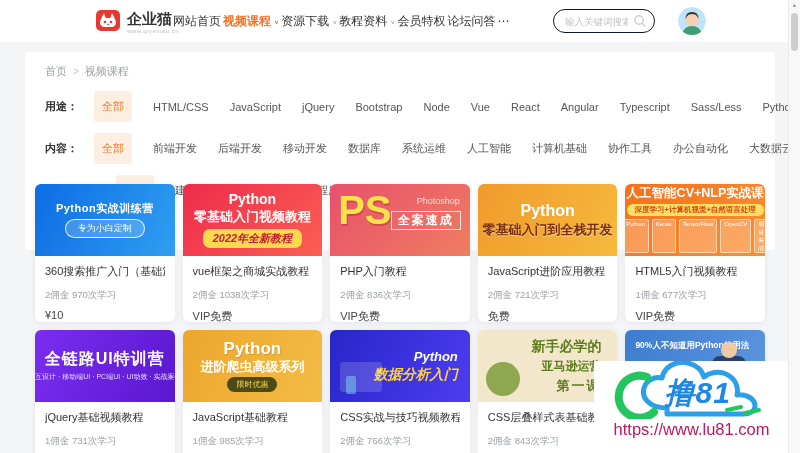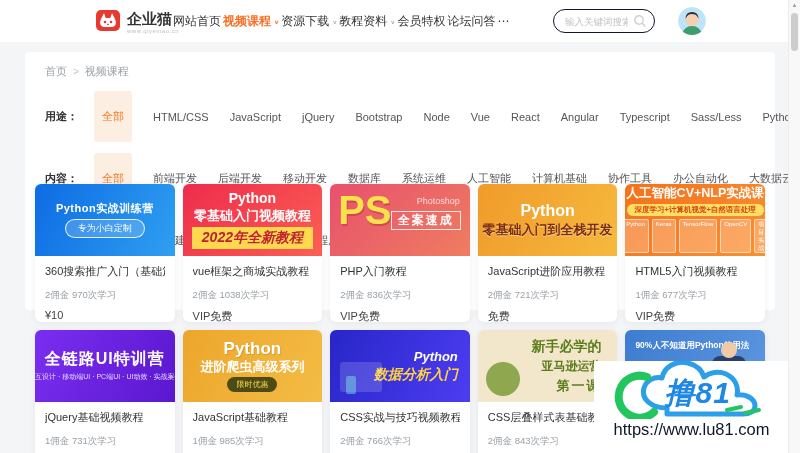--- a/index.html
+++ b/index.html
@@ -28,21 +28,21 @@
   
   .panel{position:absolute;top:52px;left:25px;width:750px;box-sizing:border-box;background:#fff;
          border-radius:4px;padding:12px 20px 10px;}
   .breadcrumb{font-size:11px;color:#9aa0a6;margin-bottom:12px;display:flex;gap:6px;align-items:center;}
   .bc-item{cursor:pointer;}
   .bc-sep{color:#c0c4c9;font-size:10px;}
   .filter-row{display:flex;align-items:center;margin-bottom:11px;}
   .filter-label{font-size:11px;color:#333;font-weight:bold;margin-right:16px;white-space:nowrap;}
   .filter-opts{display:flex;column-gap:21px;align-items:center;}
   .filter-opt{font-size:11px;color:#555;cursor:pointer;white-space:nowrap;}
-  .filter-opt.active{color:#f57a23;background:#fdeee2;padding:18px 8px;border-radius:3px;}
+  .filter-opt.active{color:#f57a23;background:#fdeee2;padding:8px 8px;border-radius:3px;}
   .sort-row{display:flex;align-items:center;gap:25px;margin-top:12px;}
   .sort-tab{font-size:11px;color:#666;cursor:pointer;}
   .sort-tab.active{background:#40454d;color:#fff;padding:4px 13px;border-radius:14px;font-size:10.5px;}
   
   .cards{position:absolute;top:184px;left:25px;width:750px;box-sizing:border-box;padding:0 10px;
          display:grid;grid-template-columns:repeat(5,1fr);gap:8px;}
   .card{background:#fff;border-radius:6px;box-shadow:0 1px 6px rgba(30,30,60,.07);overflow:hidden;
         height:138px;min-width:0;cursor:pointer;}
   .banner{height:72px;position:relative;overflow:hidden;display:flex;flex-direction:column;
           align-items:center;justify-content:center;gap:4px;box-sizing:border-box;padding:4px;}
@@ -56,22 +56,22 @@
   .card-body{padding:8px 10px 0;}
   .card-title{font-size:11px;color:#333;line-height:14px;white-space:nowrap;overflow:hidden;}
   .card-meta{margin-top:11px;font-size:9.5px;color:#9aa0a6;}
   .card-price{margin-top:7px;font-size:11px;color:#444;}
   
   .b-blue{background:linear-gradient(115deg,#0d6ce4,#2f9ff1);}
   .b-blue .bn-title{font-size:11px;letter-spacing:.5px;}
   .b-blue .bn-badge{border:1px solid rgba(255,255,255,.85);background:rgba(255,255,255,.18);
       color:#fff;padding:2px 12px;border-radius:10px;font-size:9px;}
   .b-red{background:linear-gradient(135deg,#ee2c4c,#fb5f53);}
-  .b-red .bn-badge{background:#ffd94d;color:#c01f35;padding:2px 10px;border-radius:0;
-      font-size:14px;font-weight:bold;font-style:italic;}
+  .b-red .bn-badge{background:#ffd94d;color:#c01f35;padding:2px 10px;border-radius:7px;
+      font-size:11px;font-weight:bold;font-style:italic;}
   .b-ps{background:linear-gradient(135deg,#e8506d,#ef7d60);}
   .b-ps .bn-big{position:absolute;left:8px;top:6px;font-size:40px;font-weight:bold;color:#f7e24b;
       line-height:1;text-shadow:1px 2px 0 rgba(160,30,40,.35);}
   .b-ps .bn-top{position:absolute;right:10px;top:13px;font-size:9px;color:rgba(255,255,255,.75);font-weight:normal;}
   .b-ps .bn-title{position:absolute;right:9px;top:27px;border:1px solid rgba(255,255,255,.85);
       padding:2px 6px;font-size:12px;letter-spacing:2px;}
   .b-gold{background:linear-gradient(115deg,#f09b2b,#f6b93d);}
   .b-gold .bn-top{font-size:16px;}
   .b-gold .bn-title{color:#7b2c0e;text-shadow:0 1px 0 rgba(255,255,255,.45);}
   .b-orange{background:linear-gradient(135deg,#f4711c,#fb9032);gap:3px;}
@@ -103,21 +103,21 @@
   .b-blue2::after{content:"";position:absolute;right:28px;top:12px;width:16px;height:16px;
       border-radius:50%;background:#f1c9a5;}
   .b-blue2::before{content:"";position:absolute;right:19px;top:26px;width:34px;height:30px;
       border-radius:8px 8px 0 0;background:#27406e;}
   
   .wm{position:absolute;left:594px;top:361px;width:195px;height:92px;background:#fff;z-index:20;
       display:flex;flex-direction:column;align-items:center;}
   .wm-logo{position:relative;width:170px;height:58px;}
   .wm-brand{position:absolute;left:58px;top:12px;font-size:30px;font-weight:bold;font-style:italic;
       color:#1e88e5;letter-spacing:1px;}
-  .wm-url{font-size:16.5px;color:#0f172a;line-height:1;margin-top:2px;white-space:nowrap;}
+  .wm-url{font-size:16.5px;color:#be185d;line-height:1;margin-top:2px;white-space:nowrap;}
   
   .scrollbar{position:absolute;right:0;top:0;width:11px;height:453px;background:#f8f8f8;
       border-left:1px solid #ececec;z-index:40;}
   .scroll-up{position:absolute;top:2px;left:0;right:0;text-align:center;font-size:6px;color:#999;}
   .scroll-thumb{position:absolute;top:13px;left:2px;width:7px;height:38px;border-radius:4px;background:#cdcdcd;}
 </style>
 </head>
 <body>
 
 <div class="header">

